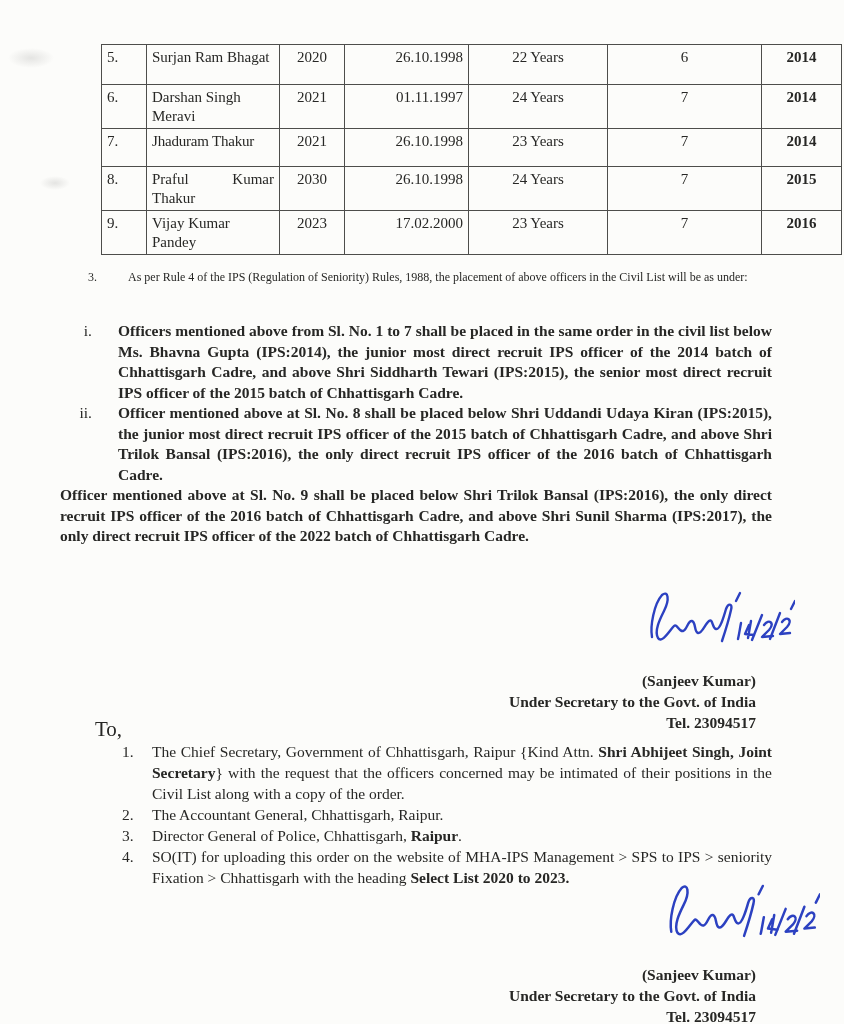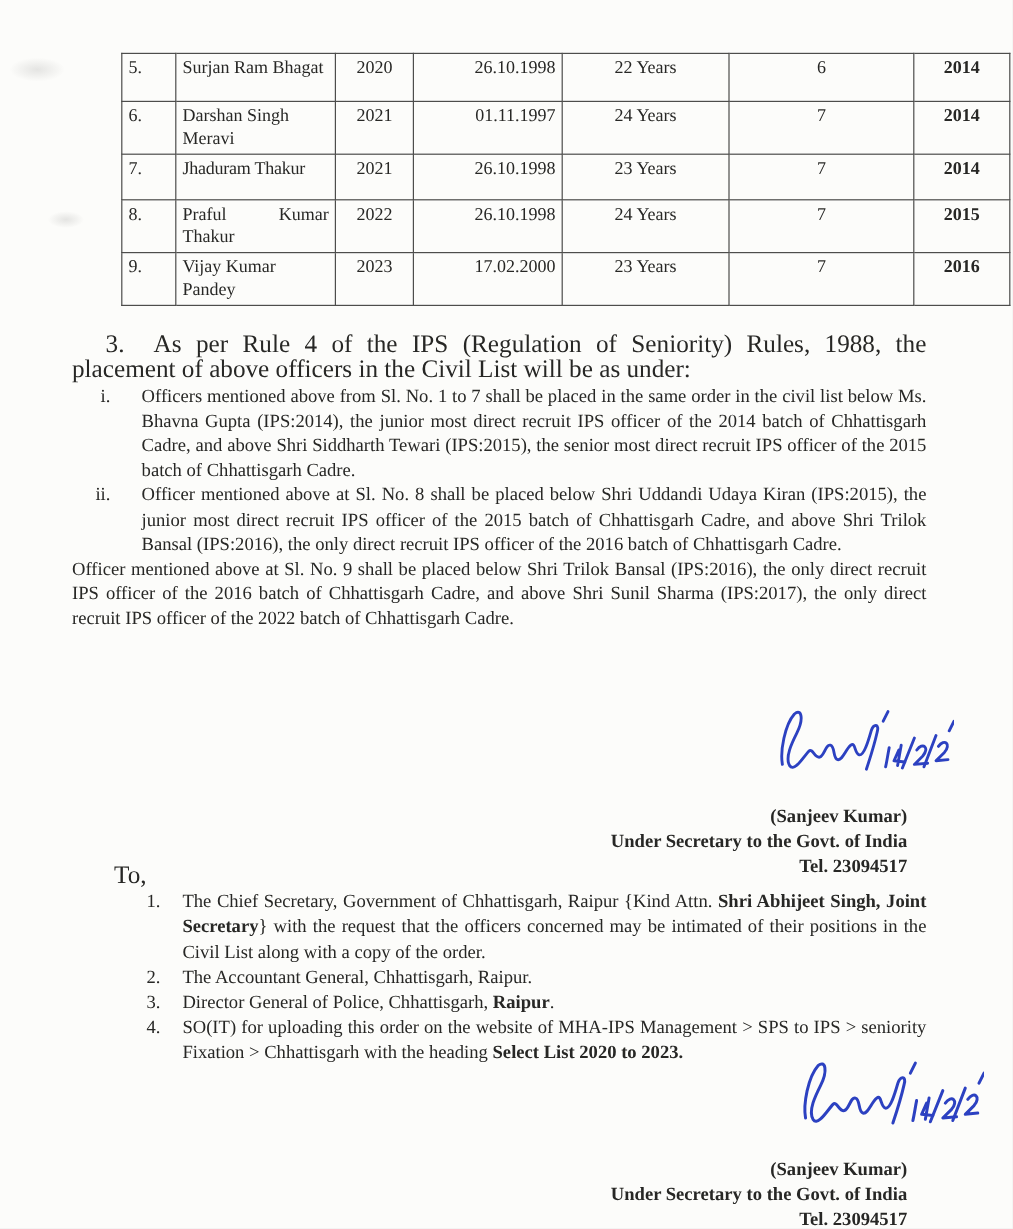--- a/index.html
+++ b/index.html
@@ -32,28 +32,28 @@
   .c-serv   { width:128px; text-align:center; }
   .c-num    { width:143px; text-align:center; }
   .c-batch  { width:69px;  text-align:center; font-weight:bold; }
   .r1 { height:40px; } .r2 { height:40px; } .r3 { height:38px; }
   .r4 { height:42px; } .r5 { height:36px; }
   .nowrap { white-space:nowrap; letter-spacing:-0.2px;margin-top:12px; }
   .justname { text-align:justify;margin-top:35px; }
   
   .para3 {
     position:absolute; left:60px; top:255px; width:712px;
-    font-size:21px; line-height:20.5px;
+    font-size:12px; line-height:20.5px;
     text-align:justify; text-indent:28px;
   }
   .pnum { display:inline-block; width:40px; text-indent:0; }
   .plist { position:absolute; left:60px; top:321px; width:712px; }
   .pitem { display:flex; font-size:15.5px; line-height:20.5px; }
   .plabel { flex:none; width:58px; box-sizing:border-box; text-align:right; padding-right:26px; }
-  .ptext { flex:1; text-align:justify; }
+  .ptext { flex:1; text-align:justify;font-weight:bold; }
   
   .sigblock {
     position:absolute; left:400px; width:356px;
     text-align:right; font-weight:bold;
     font-size:15.5px; line-height:21px;margin-top:28px;
   }
   .sig-1 { top:642px; }
   .sig-2 { top:936px; }
   .ink { position:absolute; }
   .ink-1 { left:645px; top:588px; }
@@ -103,21 +103,21 @@
         <td class="c-name nowrap">Jhaduram Thakur</td>
         <td class="c-year">2021</td>
         <td class="c-date">26.10.1998</td>
         <td class="c-serv">23 Years</td>
         <td class="c-num">7</td>
         <td class="c-batch">2014</td>
       </tr>
       <tr class="r4">
         <td class="c-sl">8.</td>
         <td class="c-name justname">Praful Kumar Thakur</td>
-        <td class="c-year">2022</td>
+        <td class="c-year">2030</td>
         <td class="c-date">26.10.1998</td>
         <td class="c-serv">24 Years</td>
         <td class="c-num">7</td>
         <td class="c-batch">2015</td>
       </tr>
       <tr class="r5">
         <td class="c-sl">9.</td>
         <td class="c-name">Vijay Kumar Pandey</td>
         <td class="c-year">2023</td>
         <td class="c-date">17.02.2000</td>

